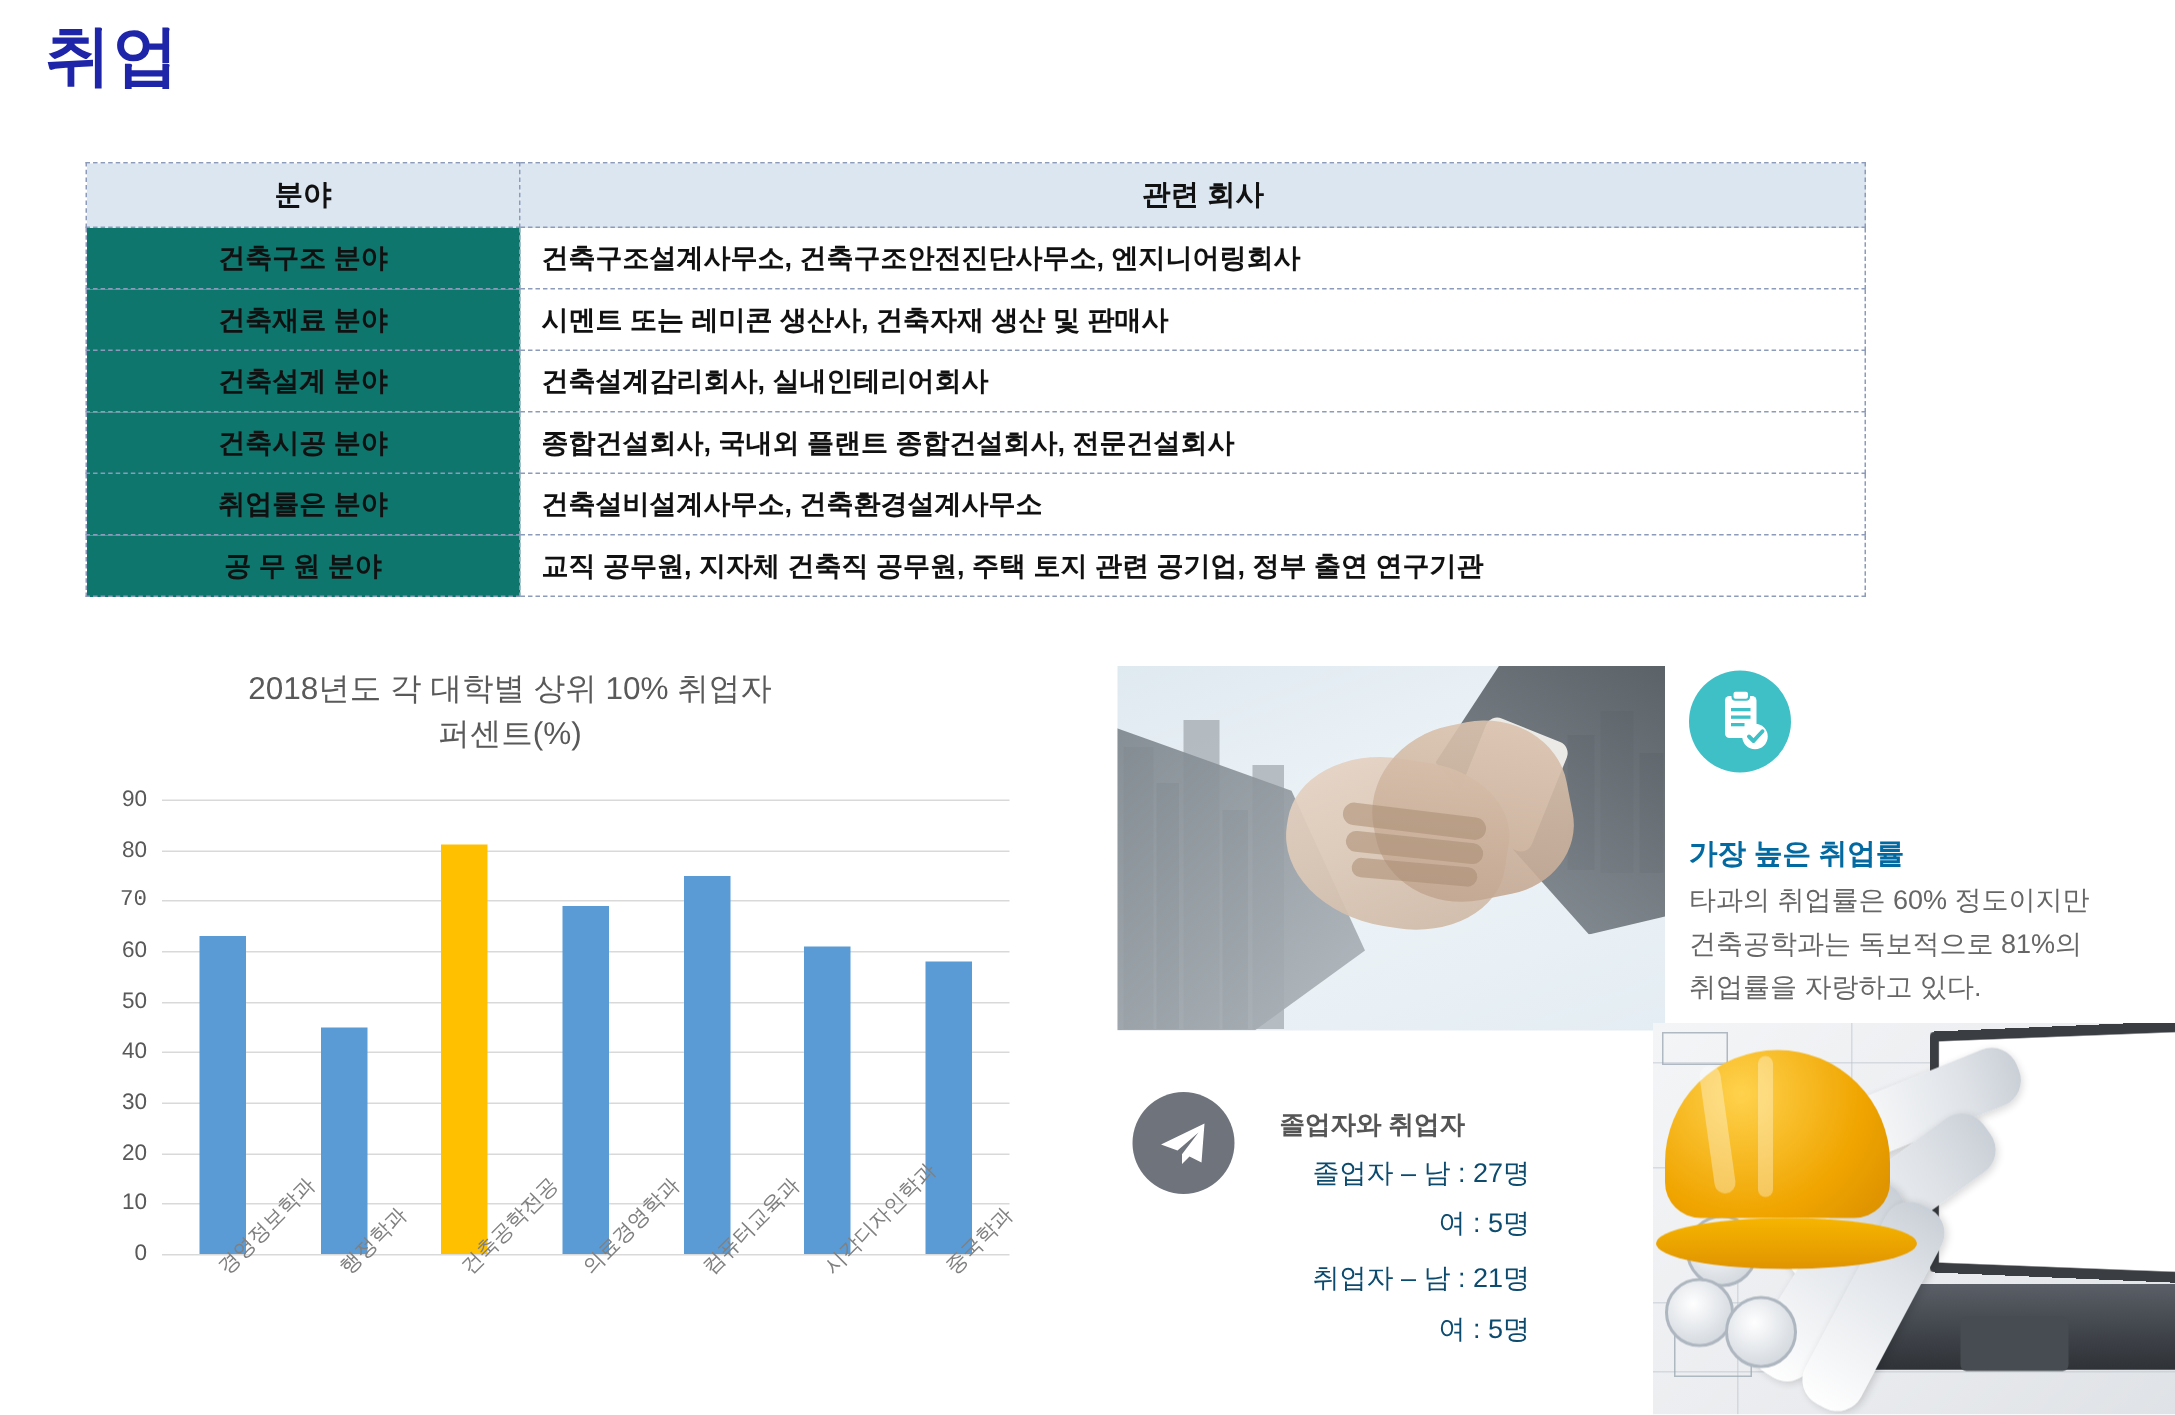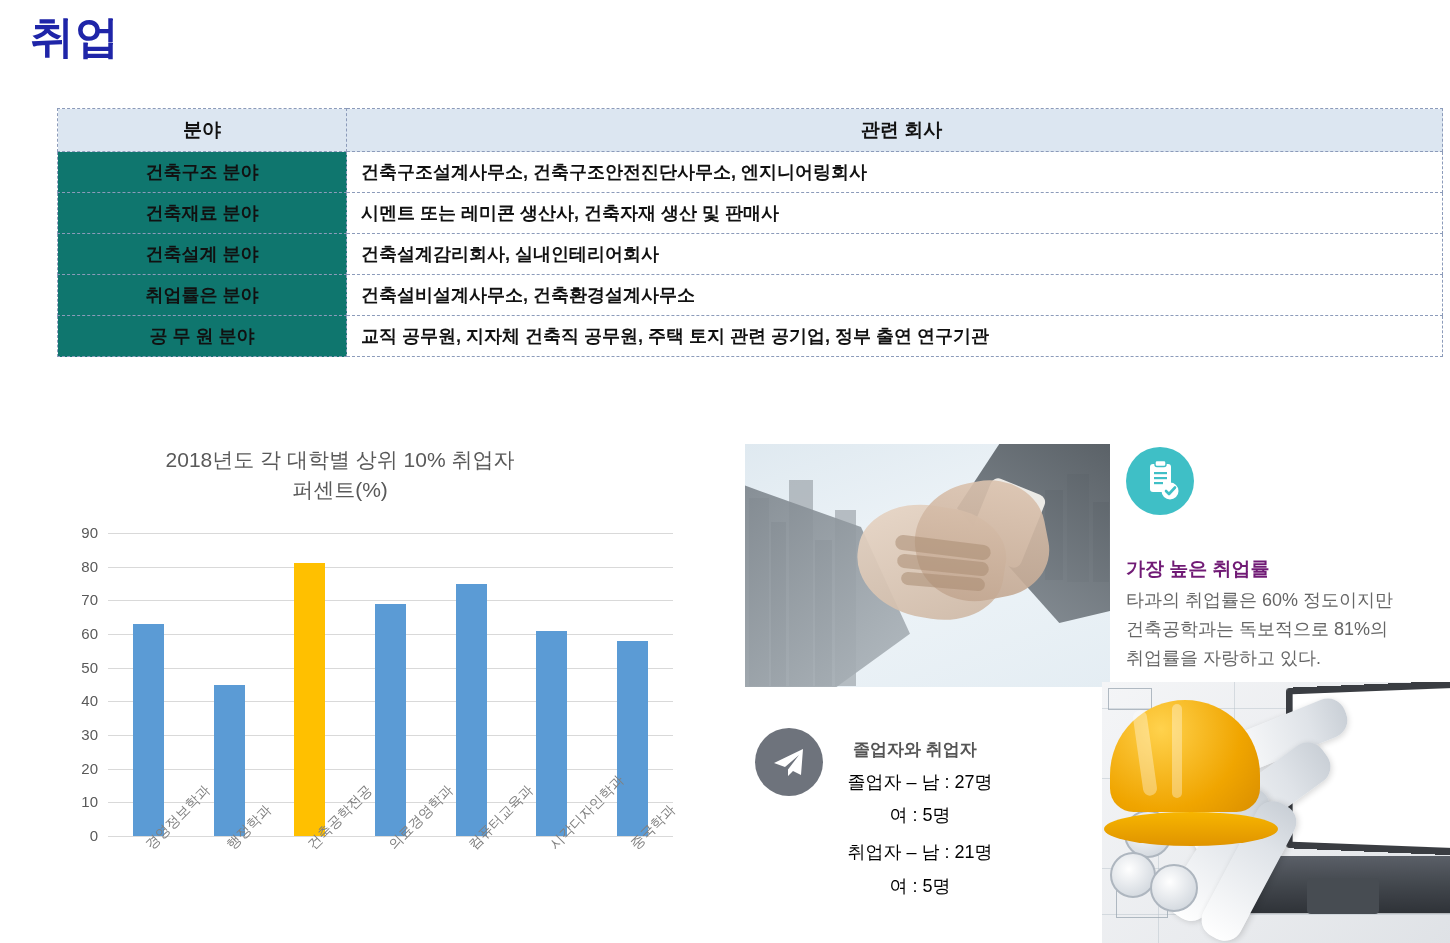--- a/index.html
+++ b/index.html
@@ -8,21 +8,21 @@
     font-family:"Liberation Sans","DejaVu Sans",sans-serif;
     position:relative;
   }
   
   #page-title{
     position:absolute;left:30px;top:8px;
     font-size:44px;font-weight:bold;color:#1F25A8;letter-spacing:1px;
   }
   
   #jobs-table{
-    position:absolute;left:57px;top:108px;width:1386px;
+    position:absolute;left:57px;top:108px;width:1187px;
     border-collapse:collapse;table-layout:fixed;
   }
   #jobs-table td,#jobs-table th{
     border:1px dashed #8C9BBA;
     padding:0 0;
     height:40px;
     vertical-align:middle;
     font-size:18px;
     color:#111;
   }
@@ -84,31 +84,31 @@
   .hs-hand-r{
     position:absolute;left:170px;top:38px;width:132px;height:118px;
     background:linear-gradient(200deg,#dec6b2,#bfa38d);
     border-radius:48% 44% 38% 46%;transform:rotate(-11deg);opacity:.9;
   }
   .hs-fing{position:absolute;background:rgba(170,140,115,.55);border-radius:10px;}
   #info-icon-circle{
     position:absolute;left:1126px;top:447px;width:68px;height:68px;
     border-radius:50%;background:#3FBFC6;
   }
-  #info-heading{position:absolute;left:1126px;top:556px;font-size:19px;font-weight:bold;color:#701a75;}
+  #info-heading{position:absolute;left:1126px;top:556px;font-size:19px;font-weight:bold;color:#0369a1;}
   #info-body{
     position:absolute;left:1126px;top:586px;width:300px;
     font-size:18px;color:#666;line-height:1.62;
   }
   #grad-icon-circle{
     position:absolute;left:755px;top:728px;width:68px;height:68px;
     border-radius:50%;background:#6E737C;
   }
   #grad-heading{position:absolute;left:853px;top:738px;font-size:17px;font-weight:bold;color:#555;}
-  .grad-line{position:absolute;left:820px;width:200px;text-align:center;font-size:18px;color:#000000;}
+  .grad-line{position:absolute;left:820px;width:200px;text-align:right;font-size:18px;color:#0c4a6e;}
   #blueprint-photo{
     position:absolute;left:1102px;top:682px;width:348px;height:261px;overflow:hidden;
     background:linear-gradient(135deg,#f4f5f7 0%,#e9ebee 60%,#dfe2e6 100%);
   }
   .bp-grid{position:absolute;background:#b9c3cc;opacity:.5;}
   .bp-box{position:absolute;border:1.6px solid #9aa5b0;opacity:.75;}
   #helmet{
     position:absolute;left:8px;top:18px;width:150px;height:112px;
     background:radial-gradient(circle at 34% 26%,#ffd24d,#f0a500 62%,#d98e00);
     border-radius:76px 76px 24px 24px;
@@ -163,20 +163,24 @@
         <td class="col-field">건축구조 분야</td>
         <td class="col-comp">건축구조설계사무소, 건축구조안전진단사무소, 엔지니어링회사</td>
       </tr>
       <tr>
         <td class="col-field">건축재료 분야</td>
         <td class="col-comp">시멘트 또는 레미콘 생산사, 건축자재 생산 및 판매사</td>
       </tr>
       <tr>
         <td class="col-field">건축설계 분야</td>
         <td class="col-comp">건축설계감리회사, 실내인테리어회사</td>
+      </tr>
+      <tr>
+        <td class="col-field">건축시공 분야</td>
+        <td class="col-comp">종합건설회사, 국내외 플랜트 종합건설회사, 전문건설회사</td>
       </tr>
       <tr>
         <td class="col-field">취업률은 분야</td>
         <td class="col-comp">건축설비설계사무소, 건축환경설계사무소</td>
       </tr>
       <tr>
         <td class="col-field">공 무 원 분야</td>
         <td class="col-comp">교직 공무원, 지자체 건축직 공무원, 주택 토지 관련 공기업, 정부 출연 연구기관</td>
       </tr>
     </tbody>
@@ -201,21 +205,21 @@
         <div class="gridline" style="top: 0px;"></div>
       </div>
     <div id="yaxis">
         <div class="ytick" style="top: 303px;">0</div>
         <div class="ytick" style="top: 269.333px;">10</div>
         <div class="ytick" style="top: 235.667px;">20</div>
         <div class="ytick" style="top: 202px;">30</div>
         <div class="ytick" style="top: 168.333px;">40</div>
         <div class="ytick" style="top: 134.667px;">50</div>
         <div class="ytick" style="top: 101px;">60</div>
-        <div class="ytick" style="top: 67.3333px;">70</div>
+        <div class="ytick" style="top: 67.3333px; font-family: Liberation Mono, monospace;">70</div>
         <div class="ytick" style="top: 33.6667px;">80</div>
         <div class="ytick" style="top: 0px;">90</div>
       </div>
     <div id="bars-area">
         <div class="bar" title="경영정보학과: 63" style="left: 24.8571px; height: 212.1px; background: rgb(91, 155, 213);"></div>
         <div class="bar" title="행정학과: 45" style="left: 105.571px; height: 151.5px; background: rgb(91, 155, 213);"></div>
         <div class="bar" title="건축공학전공: 81" style="left: 186.286px; height: 272.7px; background: rgb(255, 192, 0);"></div>
         <div class="bar" title="의료경영학과: 69" style="left: 267px; height: 232.3px; background: rgb(91, 155, 213);"></div>
         <div class="bar" title="컴퓨터교육과: 75" style="left: 347.714px; height: 252.5px; background: rgb(91, 155, 213);"></div>
         <div class="bar" title="시각디자인학과: 61" style="left: 428.429px; height: 205.367px; background: rgb(91, 155, 213);"></div>

